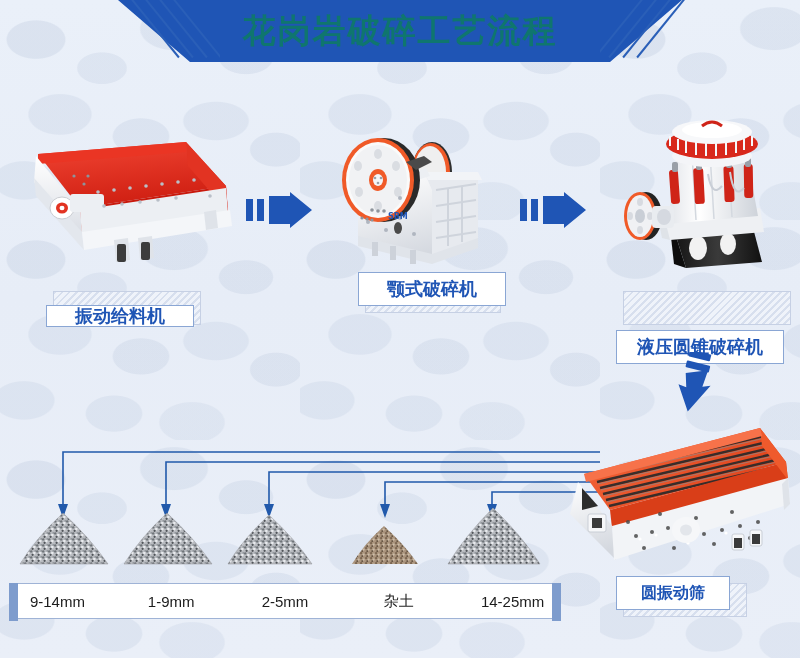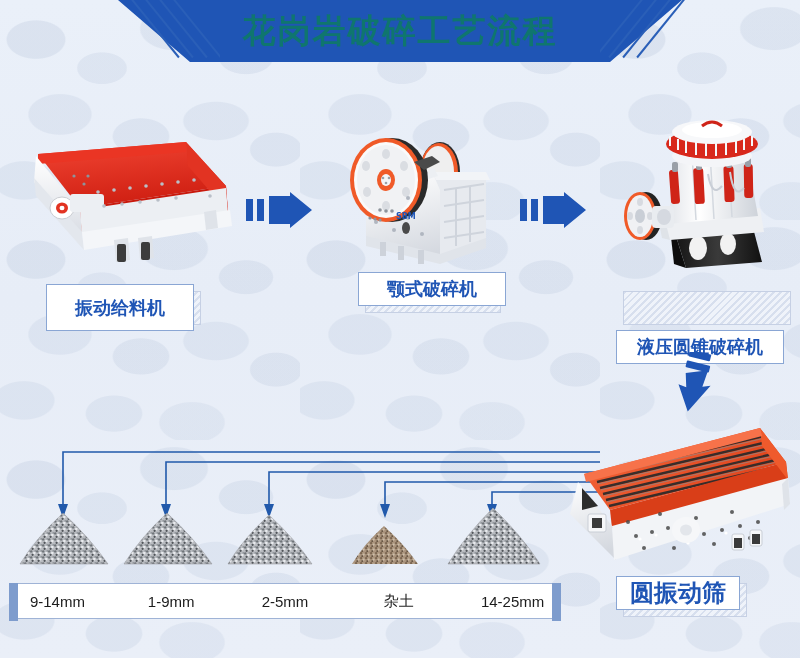--- a/index.html
+++ b/index.html
@@ -198,32 +198,32 @@
     <g fill="#8d939c">
       <circle cx="70" cy="44" r="1.6"></circle>
         <circle cx="66" cy="52" r="1.6"></circle>
       <circle cx="56" cy="44" r="1.6"></circle>
     </g>
   </svg>
 </div>
 
 <div class="tag" style="left:46px; top:284px; width:148px; height:34px;">
   <div class="tag-shadow"></div>
-  <div class="tag-box" style="width:148px; height:47px; font-size:18px;">振动给料机</div>
+  <div class="tag-box" style="width:148px; height:22px; font-size:18px;margin-top:21px;">振动给料机</div>
 </div>
 
 <div class="arrow-right" style="left:246px; top:192px; width:66px; height:36px;">
   <svg width="66" height="36" viewBox="0 0 66 36">
     <rect x="0" y="7" width="7" height="22" fill="#1f55b5"></rect>
     <rect x="11" y="7" width="7" height="22" fill="#1f55b5"></rect>
     <polygon points="23,4 23,32 44,32 44,36 66,18 44,0 44,4" fill="#1f55b5"></polygon>
   </svg>
 </div>
 
-<div class="machine" style="left:336px; top:118px; width:180px; height:148px;">
+<div class="machine" style="left:328px; top:118px; width:180px; height:148px;">
   <svg width="180" height="148" viewBox="0 0 180 148">
     <defs>
       <linearGradient id="gJawBody" x1="0" y1="0" x2="0.4" y2="1">
         <stop offset="0%" stop-color="#ffffff"></stop>
           <stop offset="100%" stop-color="#d5d9e0"></stop>
       </linearGradient>
     </defs>
 
     <ellipse cx="104" cy="54" rx="20" ry="30" fill="#2e2e2e"></ellipse>
     <ellipse cx="103" cy="54" rx="19" ry="29" fill="#f05a28"></ellipse>
@@ -485,21 +485,21 @@
     <rect x="170" y="120" width="8" height="10" fill="#3a3a3a"></rect>
     <rect x="186" y="112" width="12" height="16" rx="2" fill="#f6f7f9" stroke="#c9ced6"></rect>
     <rect x="188" y="116" width="8" height="10" fill="#3a3a3a"></rect>
 
     <polygon points="18,70 34,88 18,92" fill="#2c2c2c"></polygon>
   </svg>
 </div>
 
 <div class="tag" style="left:616px; top:576px; width:124px; height:34px;">
   <div class="tag-shadow"></div>
-  <div class="tag-box" style="width:124px; height:34px; font-size:24px;">圆振动筛</div>
+  <div class="tag-box" style="width:114px; height:34px; font-size:16px;">圆振动筛</div>
 </div>
 
 <div id="dist-lines">
   <svg width="800" height="200" viewBox="0 0 800 200">
     <g stroke="#2159ab" stroke-width="1.6" fill="none">
       <path d="M600,52 L63,52 L63,106"></path>
       <path d="M600,62 L166,62 L166,106"></path>
       <path d="M600,72 L269,72 L269,106"></path>
       <path d="M600,82 L385,82 L385,106"></path>
       <path d="M600,92 L492,92 L492,106"></path>

